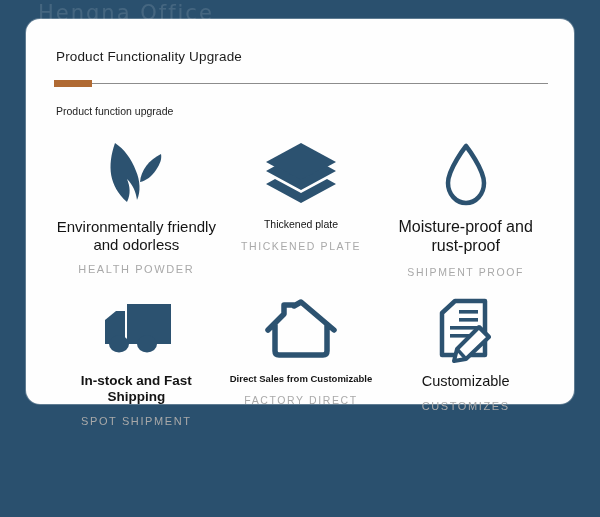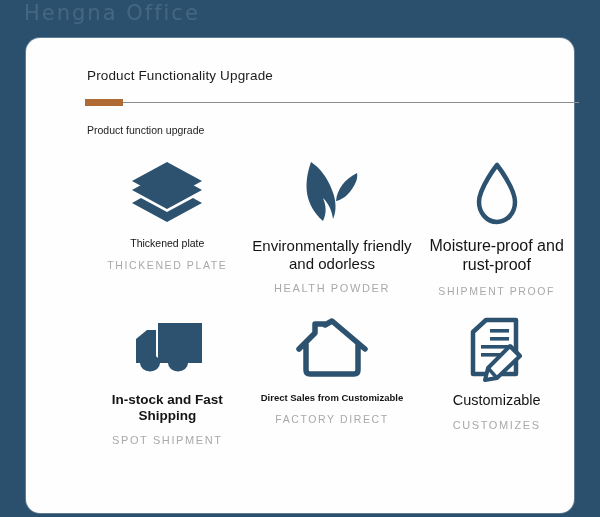--- a/index.html
+++ b/index.html
@@ -19,39 +19,38 @@
   .watermark {
     position: absolute;
     top: 0;
     left: 0;
     width: 511px;
     height: 28px;
     color: rgba(255,255,255,0.13);
     font-size: 21px;
     letter-spacing: 2px;
     font-family: "DejaVu Sans", sans-serif;
-    padding-left: 24px;
+    padding-left: 38px;
     box-sizing: border-box;
     line-height: 26px;
     white-space: nowrap;
     user-select: none;
   }
 
   
   .card {
     position: absolute;
     left: 26px;
-    top: 38px;
+    top: 19px;
     width: 548px;
-    height: 475px;
+    height: 385px;
     background: #fefefe;
     border-radius: 14px;
     box-sizing: border-box;
     box-shadow: 0 0 0 1px rgba(255,255,255,0.25);
-    padding-left: 31px;
   }
 
   .card-inner {
     position: relative;
     width: 100%;
     height: 100%;
     padding: 30px 24px 0 28px;
     box-sizing: border-box;
   }
 
@@ -169,45 +168,45 @@
 
     <div class="rule-wrap">
       <div class="rule-line"></div>
       <div class="rule-accent"></div>
     </div>
 
     <div class="subtitle">Product function upgrade</div>
 
     <div class="grid">
 
+      <div class="cell c1">
+        <div class="icon-box">
+          <svg class="icon-svg" width="62" height="70" viewBox="0 0 62 70" aria-hidden="true">
+            <g fill="#2c5270">
+              <path d="M10 3 C2 26 4 46 22 62 C26 54 25 46 22 39 C28 45 31 52 32 60 C36 52 35 40 31 31 C26 18 19 9 10 3 Z"></path>
+              <path d="M56 14 C44 20 36 30 35 42 C41 41 47 36 51 30 C55 24 57 19 56 14 Z"></path>
+            </g>
+          </svg>
+        </div>
+        <div class="label-main">Environmentally friendly and odorless</div>
+        <div class="label-sub">HEALTH POWDER</div>
+      </div>
+
       <div class="cell c0">
         <div class="icon-box">
           <svg class="icon-svg" width="74" height="66" viewBox="0 0 74 66" aria-hidden="true">
             <g fill="#2c5270">
               <path d="M37 1 L72 20 L37 39 L2 20 Z"></path>
               <path d="M2 29 L11 24 L37 38 L63 24 L72 29 L37 48 Z"></path>
               <path d="M2 42 L11 37 L37 51 L63 37 L72 42 L37 61 Z"></path>
             </g>
           </svg>
         </div>
         <div class="label-main">Thickened plate</div>
         <div class="label-sub">THICKENED PLATE</div>
-      </div>
-
-      <div class="cell c1">
-        <div class="icon-box">
-          <svg class="icon-svg" width="62" height="70" viewBox="0 0 62 70" aria-hidden="true">
-            <g fill="#2c5270">
-              <path d="M10 3 C2 26 4 46 22 62 C26 54 25 46 22 39 C28 45 31 52 32 60 C36 52 35 40 31 31 C26 18 19 9 10 3 Z"></path>
-              <path d="M56 14 C44 20 36 30 35 42 C41 41 47 36 51 30 C55 24 57 19 56 14 Z"></path>
-            </g>
-          </svg>
-        </div>
-        <div class="label-main">Environmentally friendly and odorless</div>
-        <div class="label-sub">HEALTH POWDER</div>
       </div>
 
       <div class="cell c2">
         <div class="icon-box">
           <svg class="icon-svg" width="48" height="68" viewBox="0 0 48 68" aria-hidden="true">
             <path d="M24 5 C24 5 6 28 6 42 C6 53 14 62 24 62 C34 62 42 53 42 42 C42 28 24 5 24 5 Z" fill="none" stroke="#2c5270" stroke-width="4.5" stroke-linejoin="round"></path>
           </svg>
         </div>
         <div class="label-main">Moisture-proof and rust-proof</div>
         <div class="label-sub">SHIPMENT PROOF</div>

